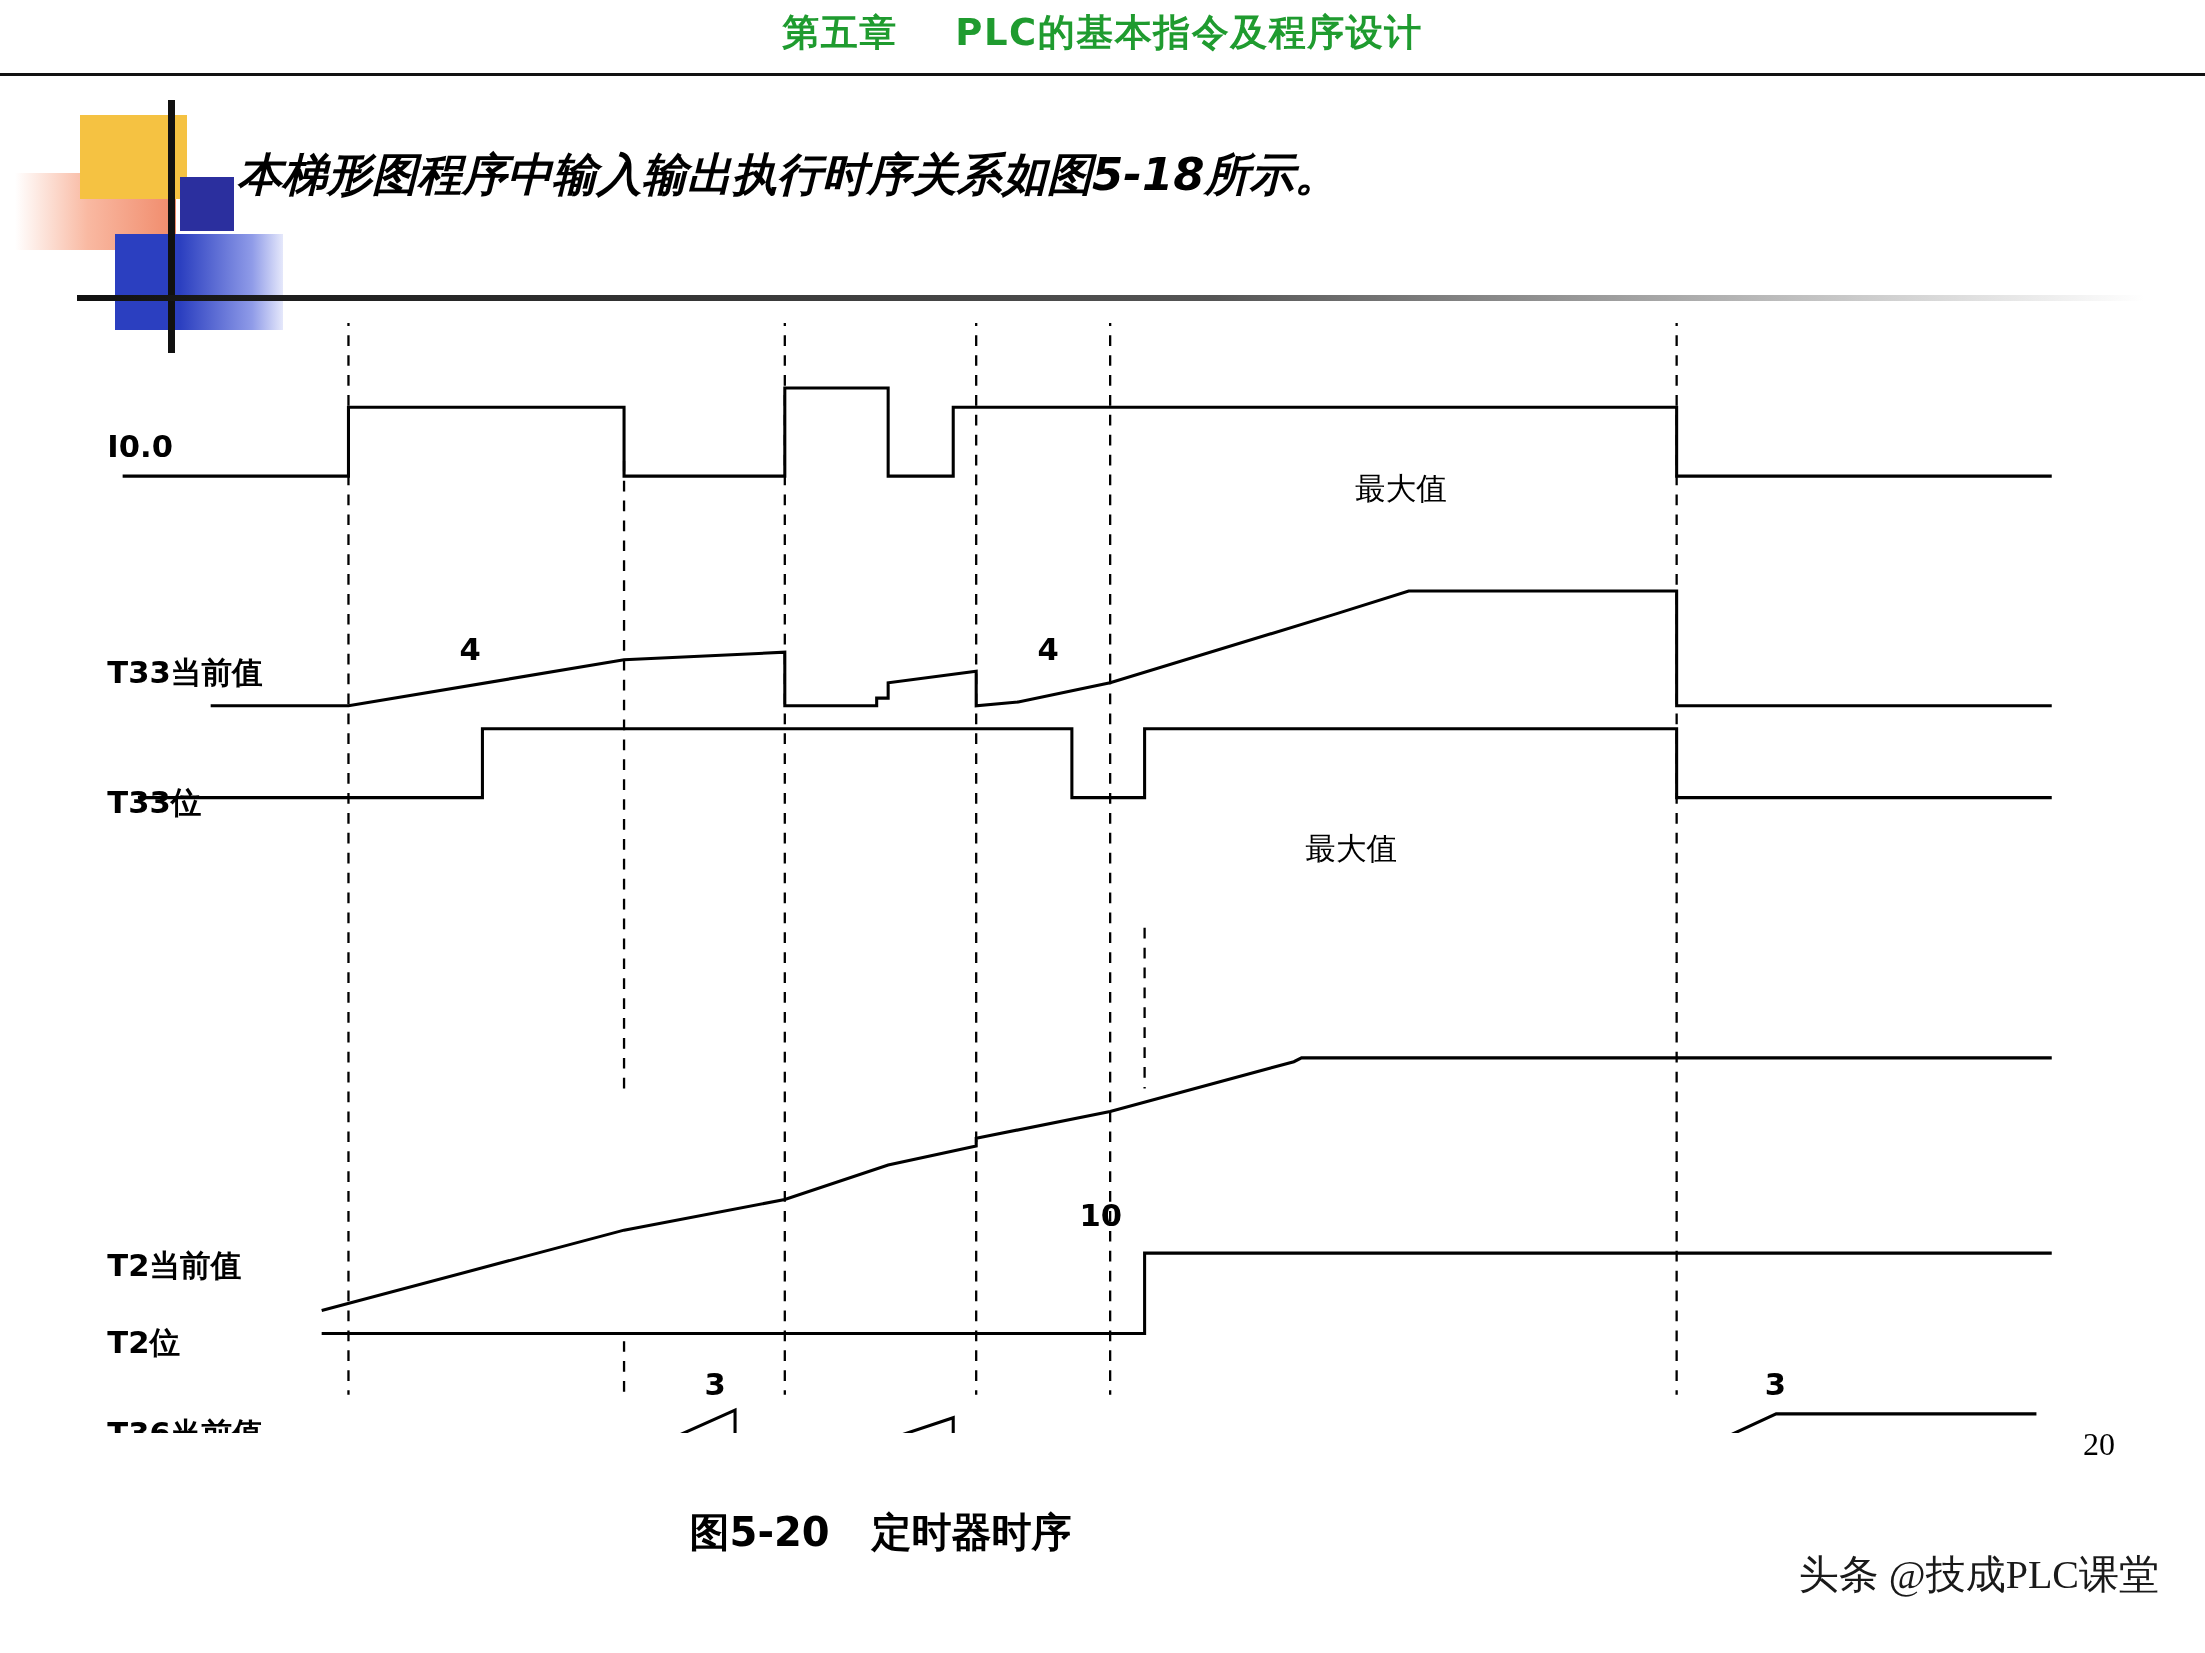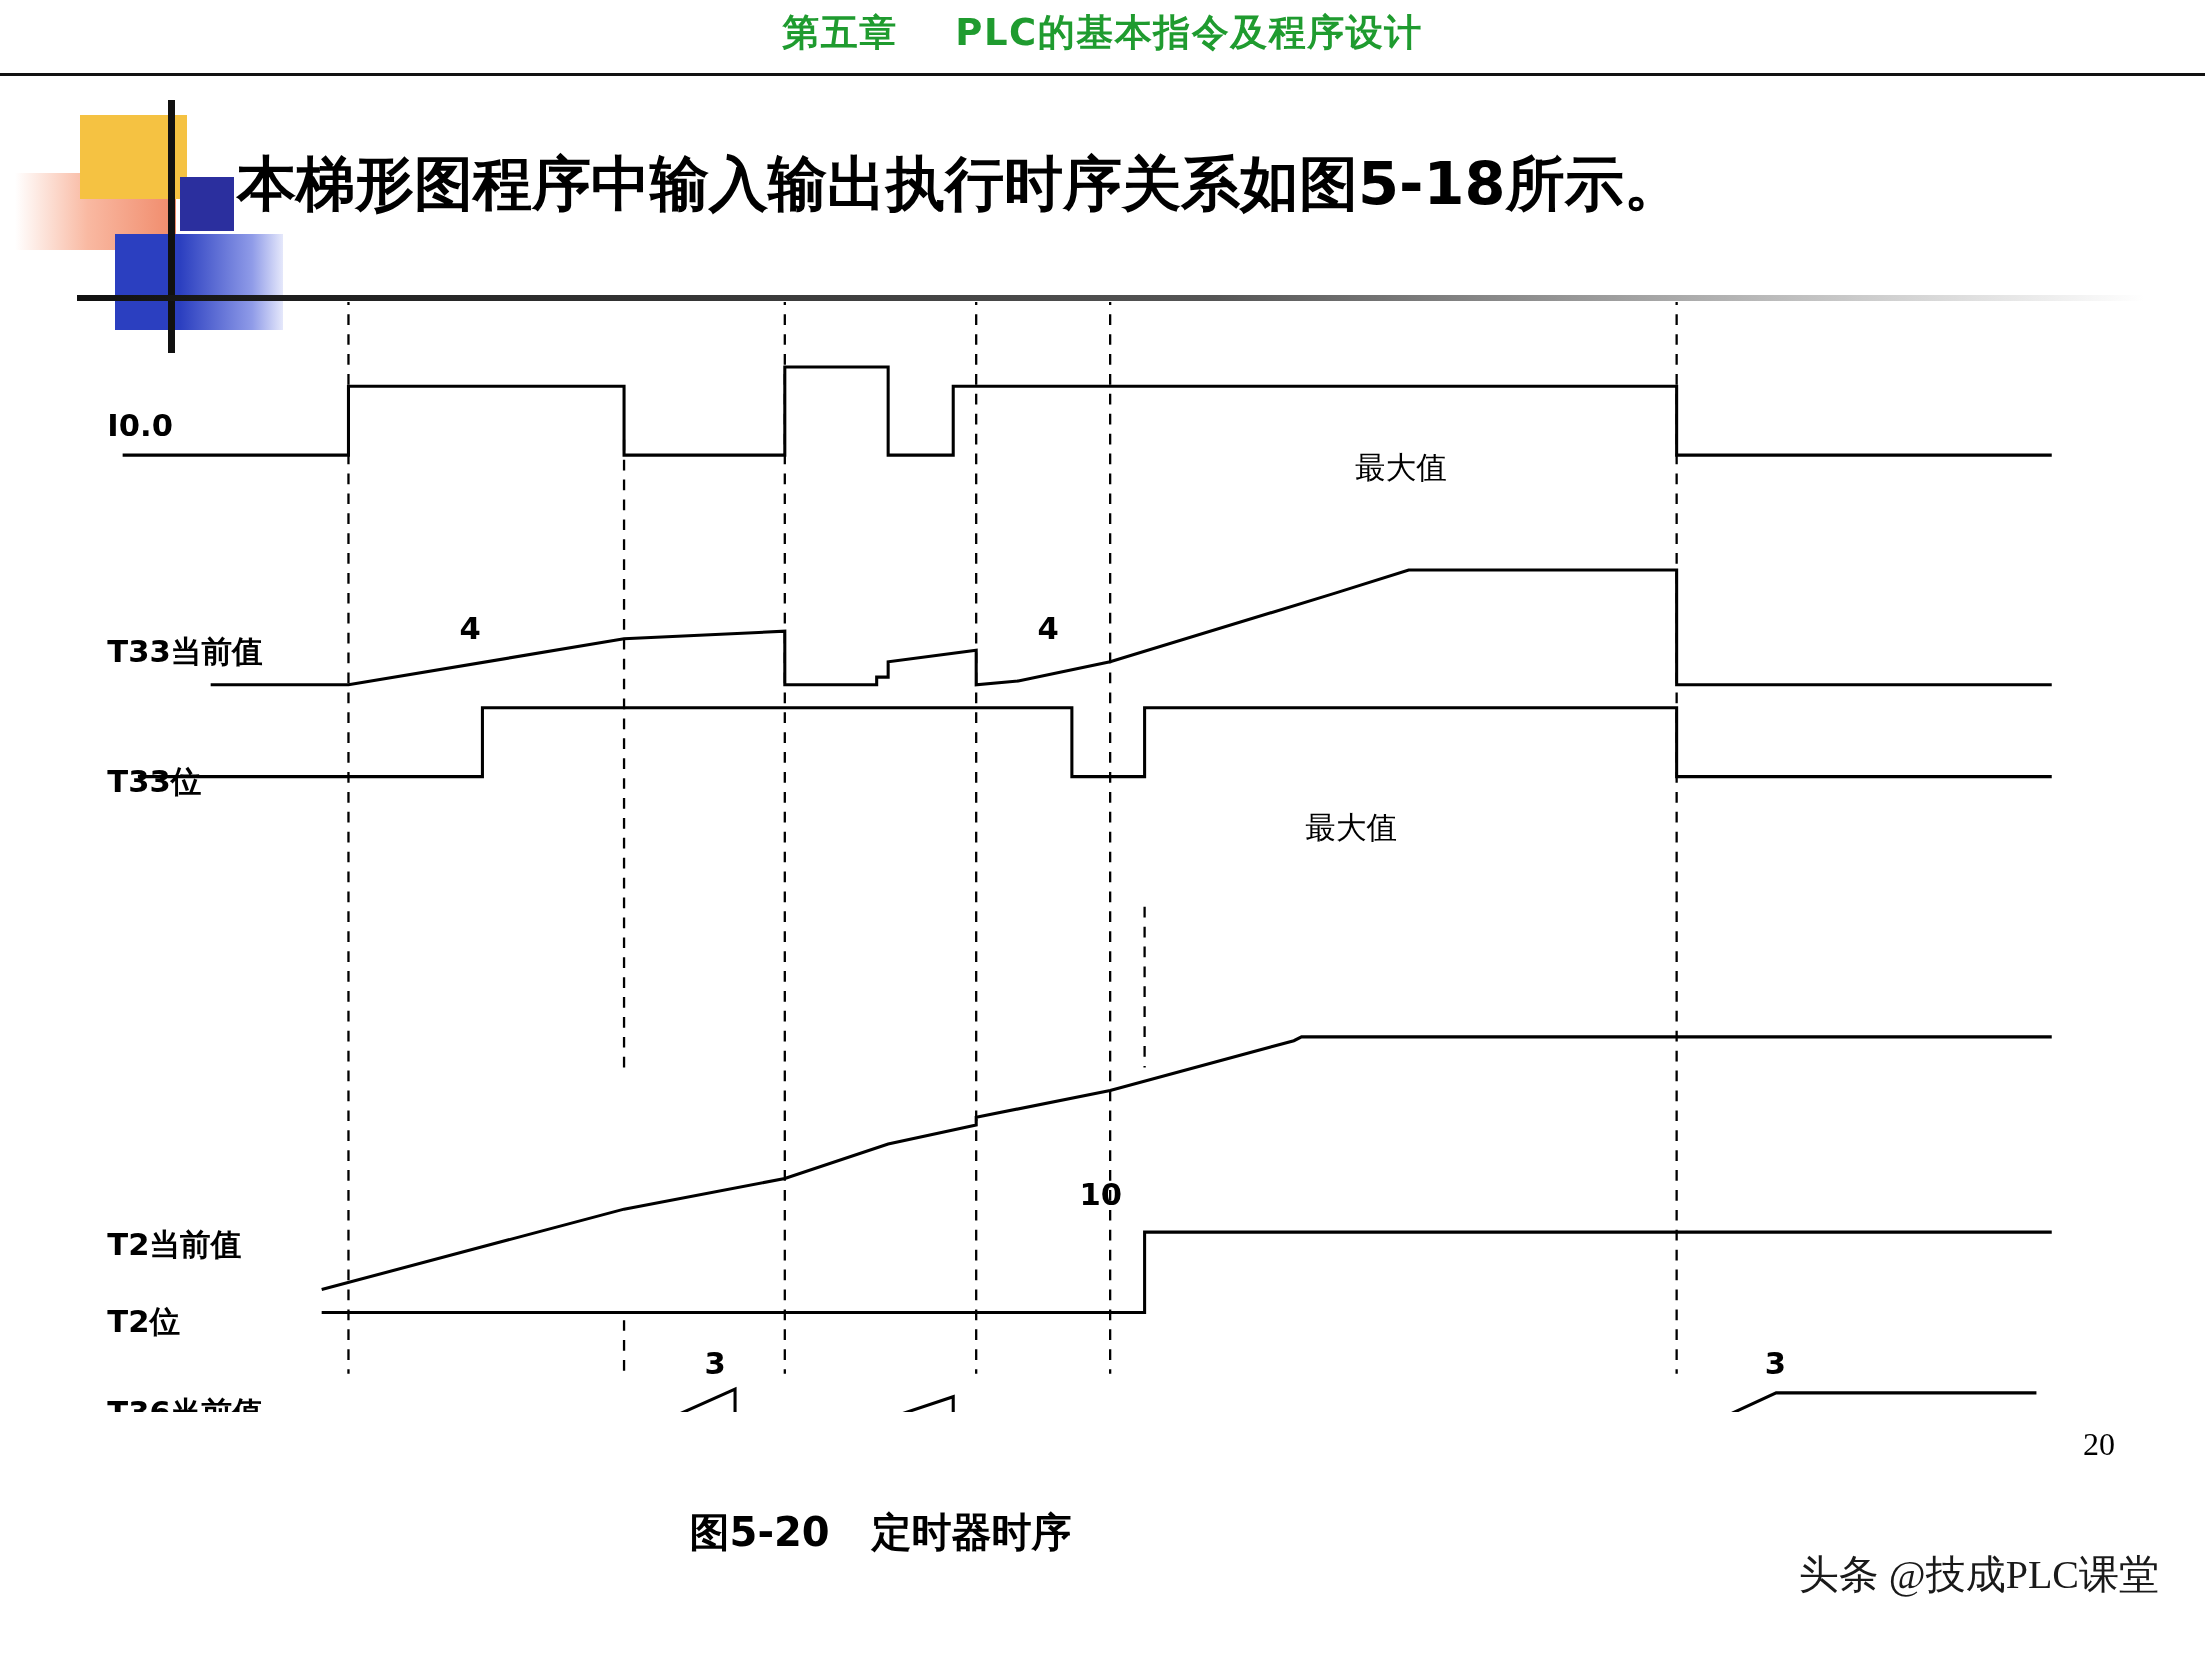--- a/index.html
+++ b/index.html
@@ -90,38 +90,39 @@
     background: #111111;
   }
 
   
   #main-heading {
     position: absolute;
     left: 237px;
     top: 145px;
     font-family: "DejaVu Sans", sans-serif;
     font-weight: bold;
-    font-size: 59px;
+    font-size: 45px;
     color: #000000;
     white-space: pre;
+    font-style: italic;
   }
   #heading-underline {
     position: absolute;
     left: 77px;
     top: 295px;
     width: 2067px;
     height: 6.1px;
     background: linear-gradient(90deg, #111111 0%, #555555 55%, #ffffff 100%);
   }
 
   
   #timing-chart {
     position: absolute;
     left: 0px;
-    top: 302px;
+    top: 323px;
     width: 1972px;
     height: 1110px;
   }
   #timing-chart svg { display: block; }
 
   .wave-label {
     font-family: "DejaVu Sans", sans-serif;
     font-weight: bold;
     font-size: 40px;
     fill: #000000;

